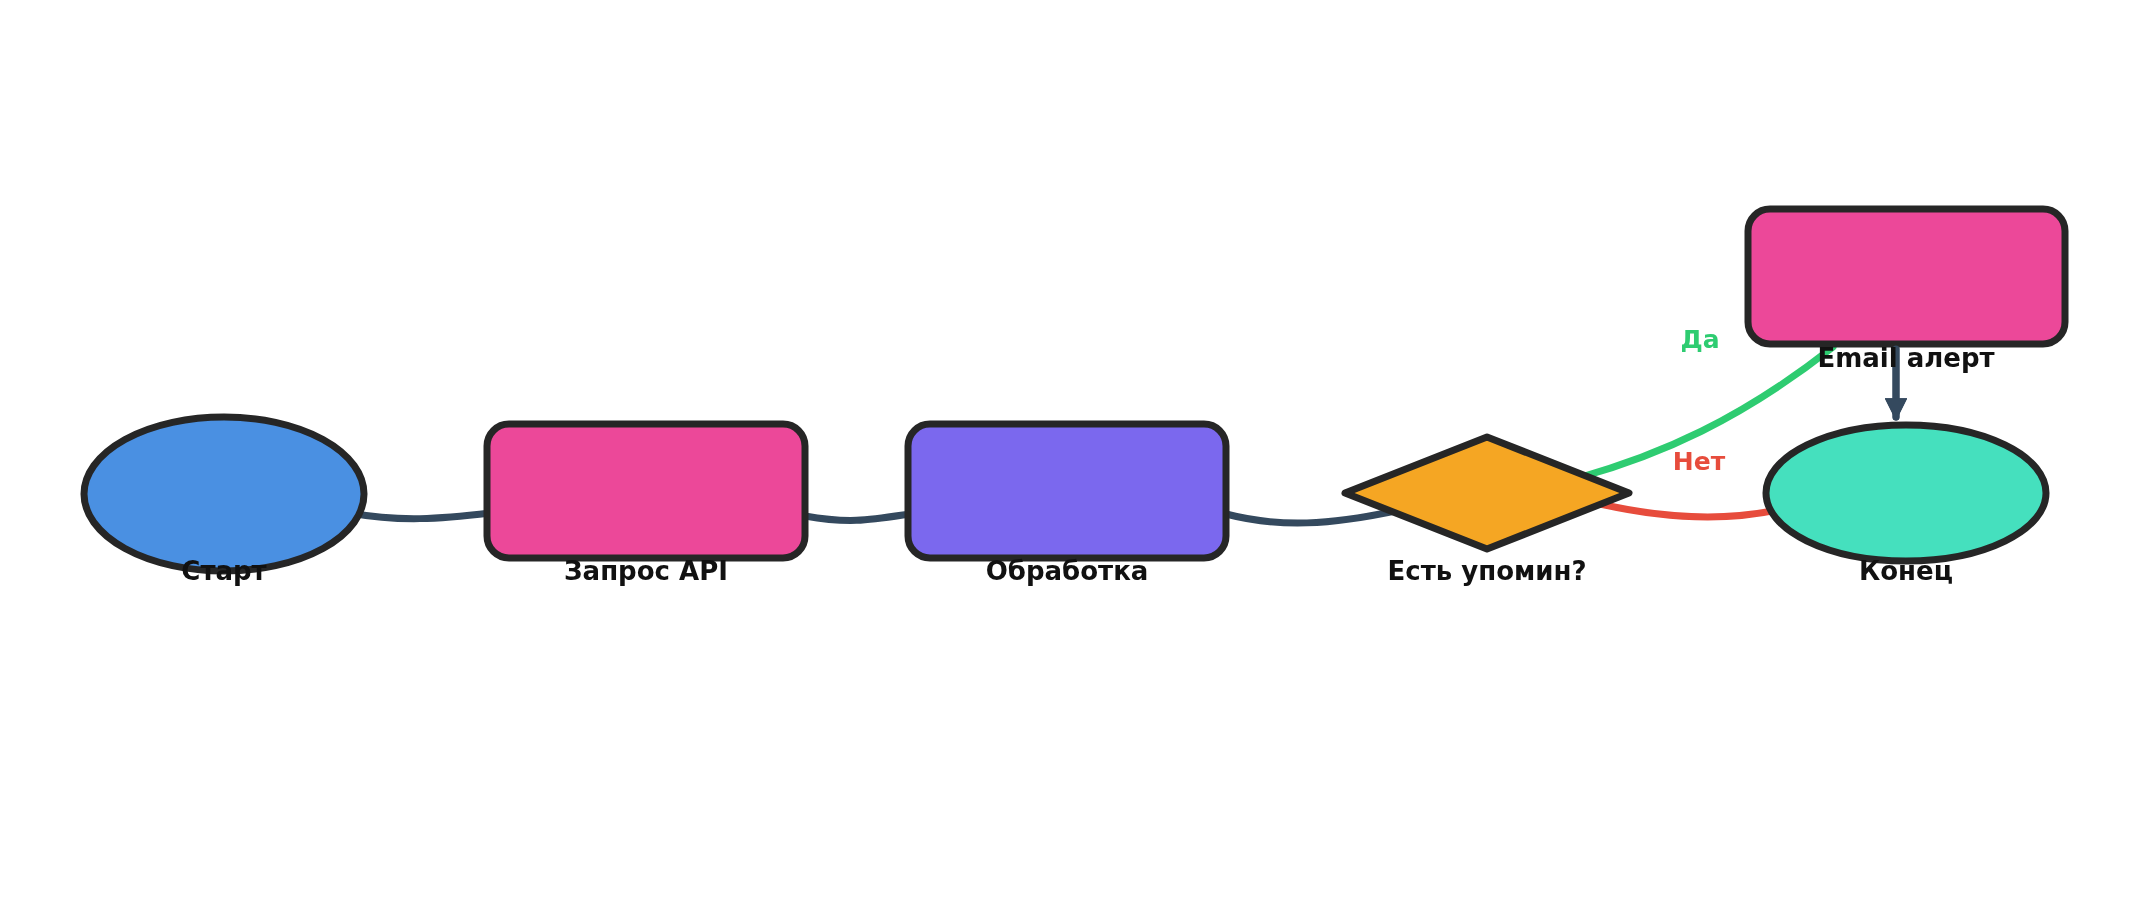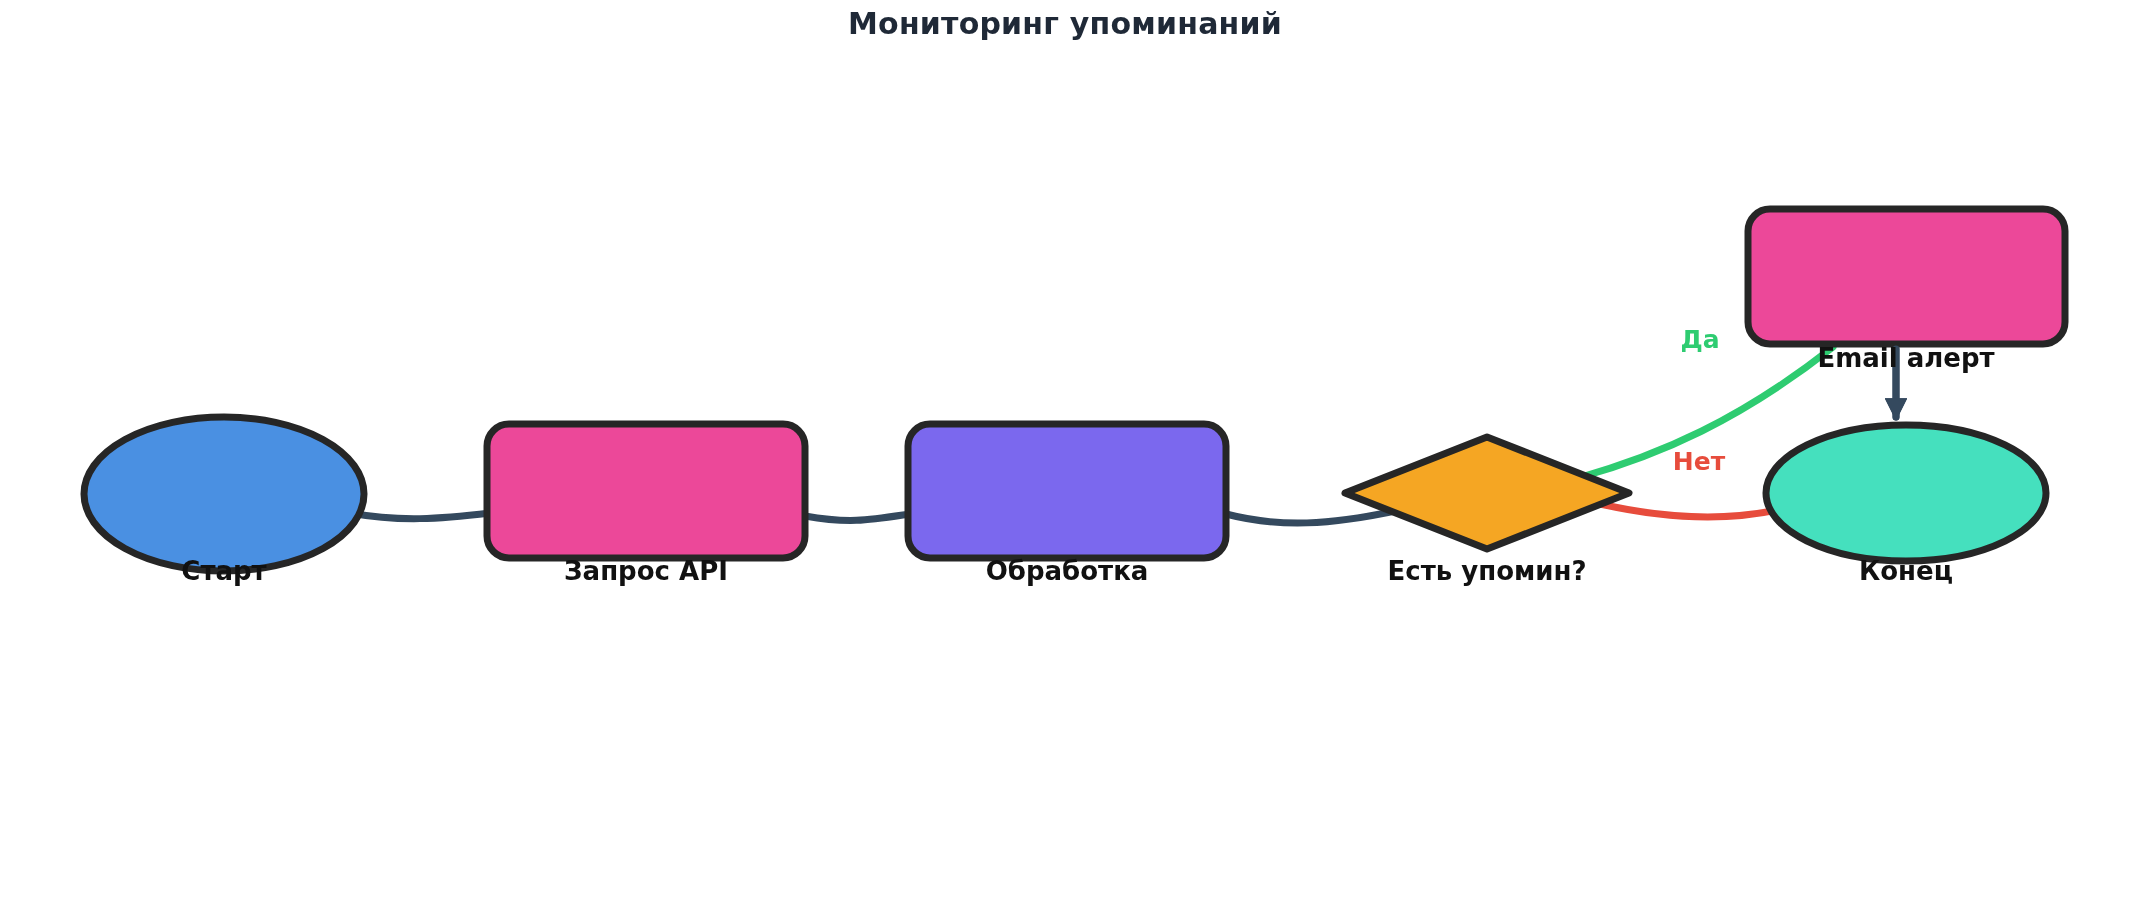--- a/index.html
+++ b/index.html
@@ -61,21 +61,20 @@
     font-size: 25px;
     font-weight: bold;
     text-anchor: middle;
   }
 </style>
 </head>
 <body>
 
 <div id="canvas" style="background: rgb(255, 255, 255);">
 
-  <div id="diagram-title" style="color: rgb(31, 41, 55);">Мониторинг упоминаний</div>
 
   <svg id="flow" viewBox="0 0 2130 914">
 
     <defs>
       <marker id="arrow-dark" viewBox="0 0 12 12" refX="9" refY="6" markerWidth="5" markerHeight="5" orient="auto-start-reverse">
         <path d="M 0 0 L 12 6 L 0 12 z" fill="#34495e"></path>
       </marker>
       <marker id="arrow-tiny-dark" viewBox="0 0 12 12" refX="10" refY="6" markerWidth="3.2" markerHeight="3.2" orient="auto-start-reverse">
         <path d="M 0 0 L 12 6 L 0 12 z" fill="#34495e"></path>
       </marker>

